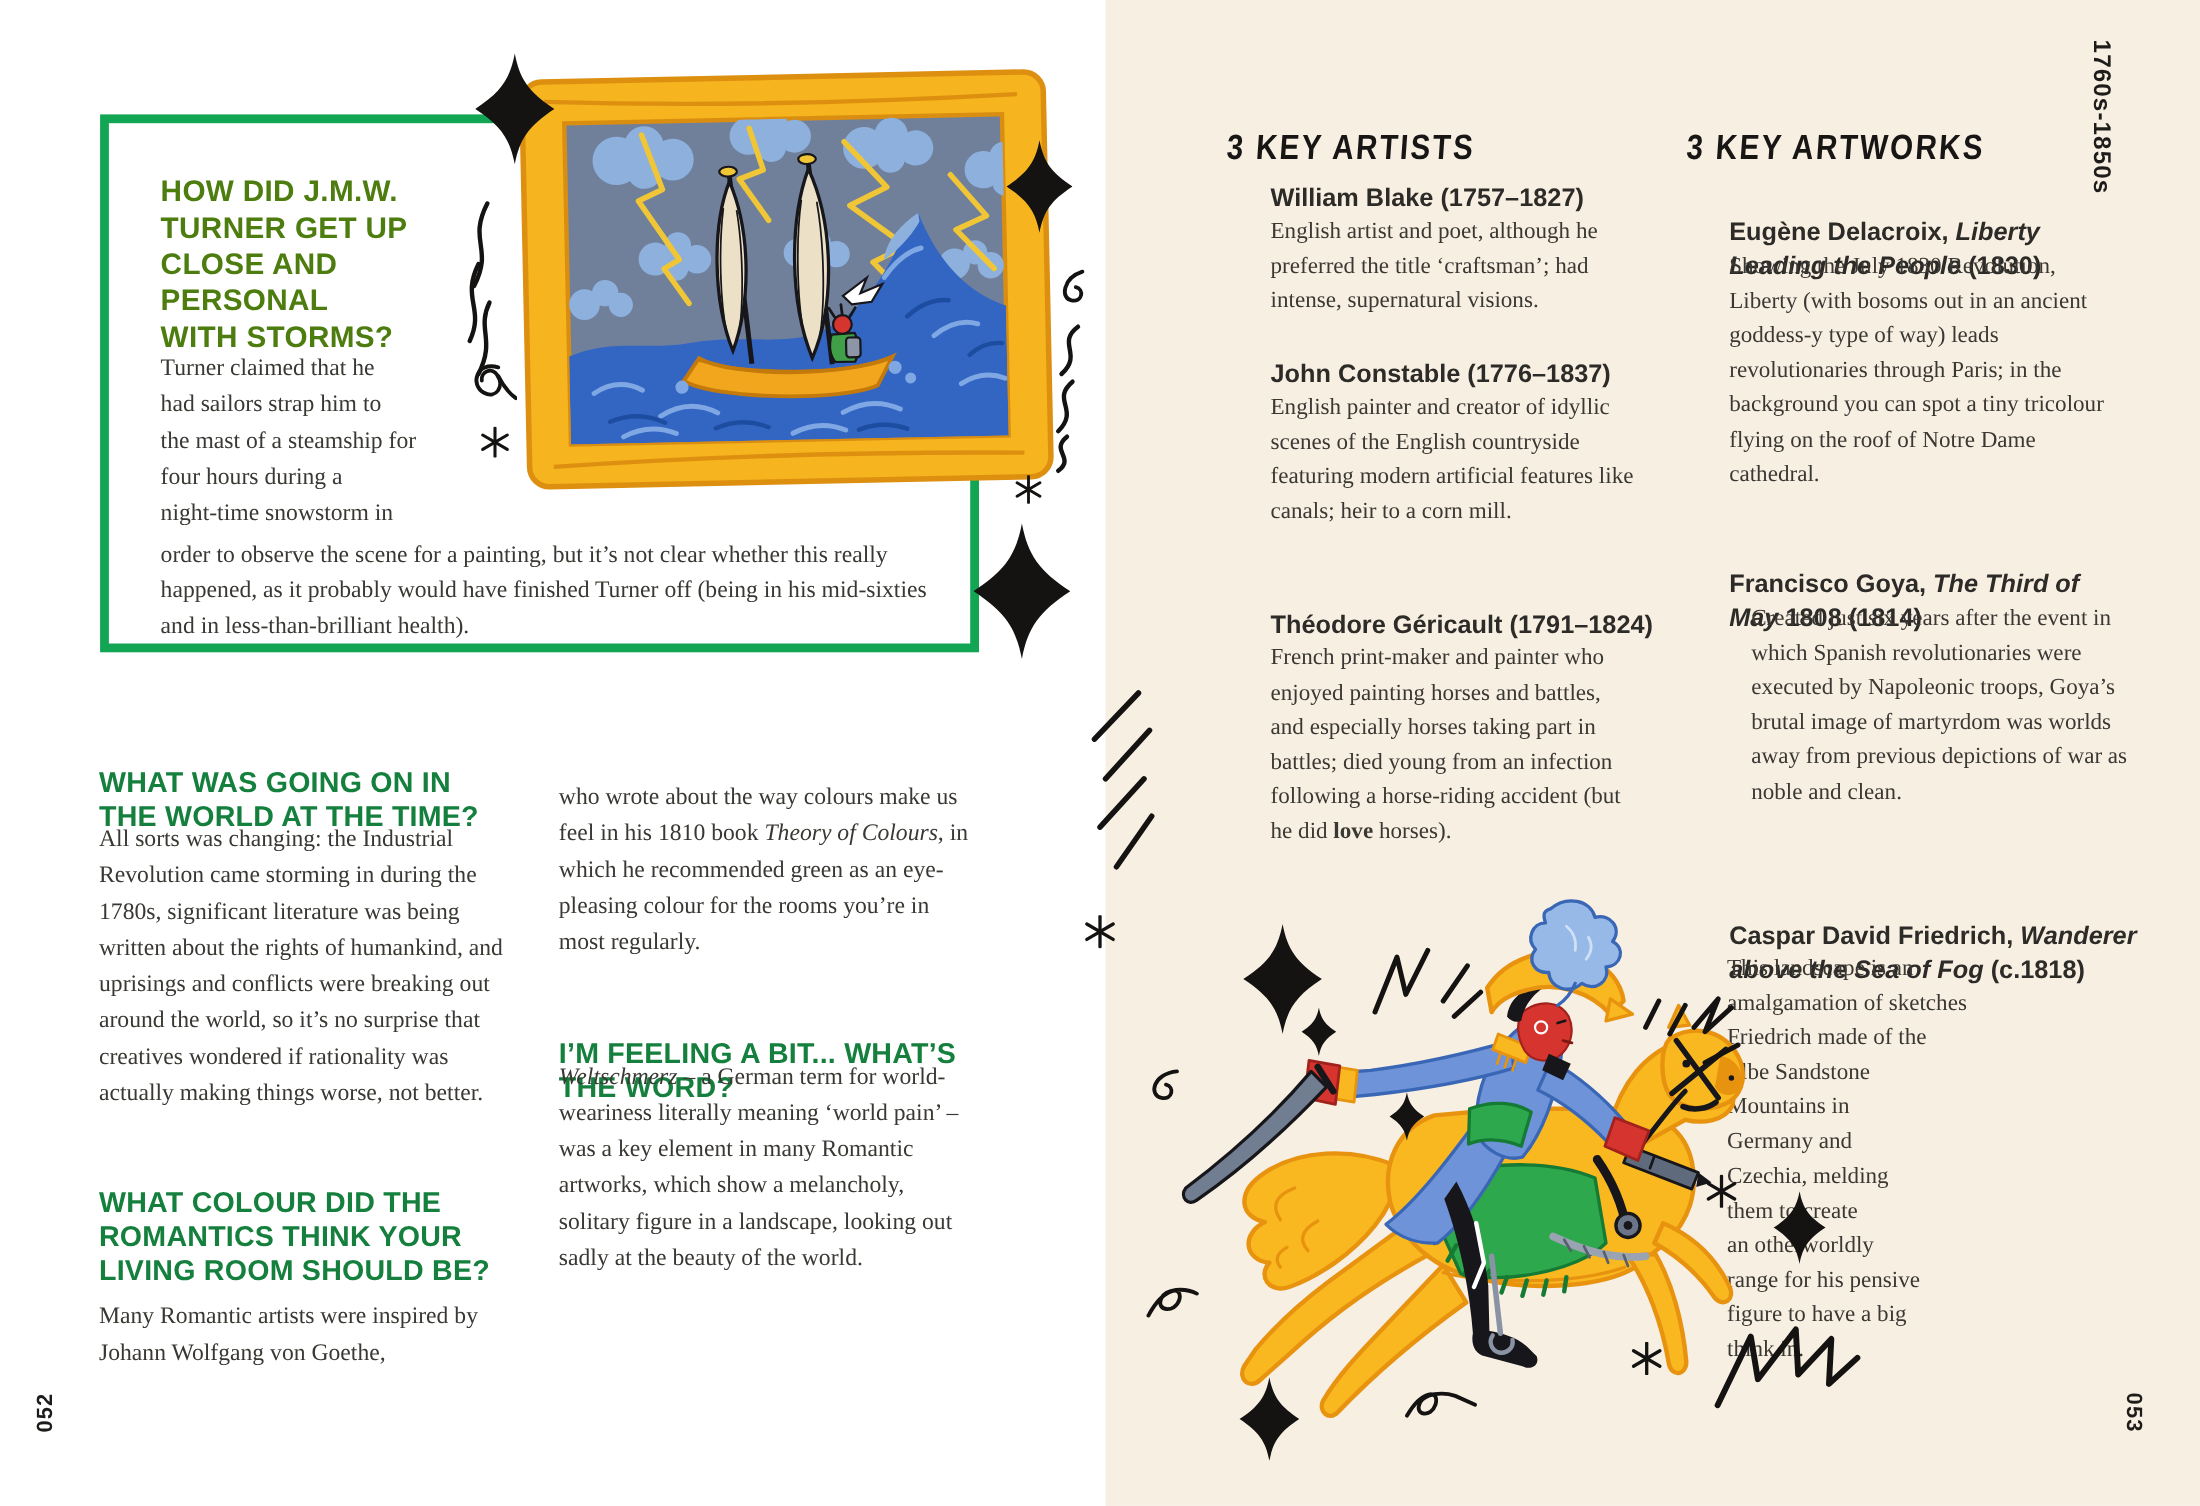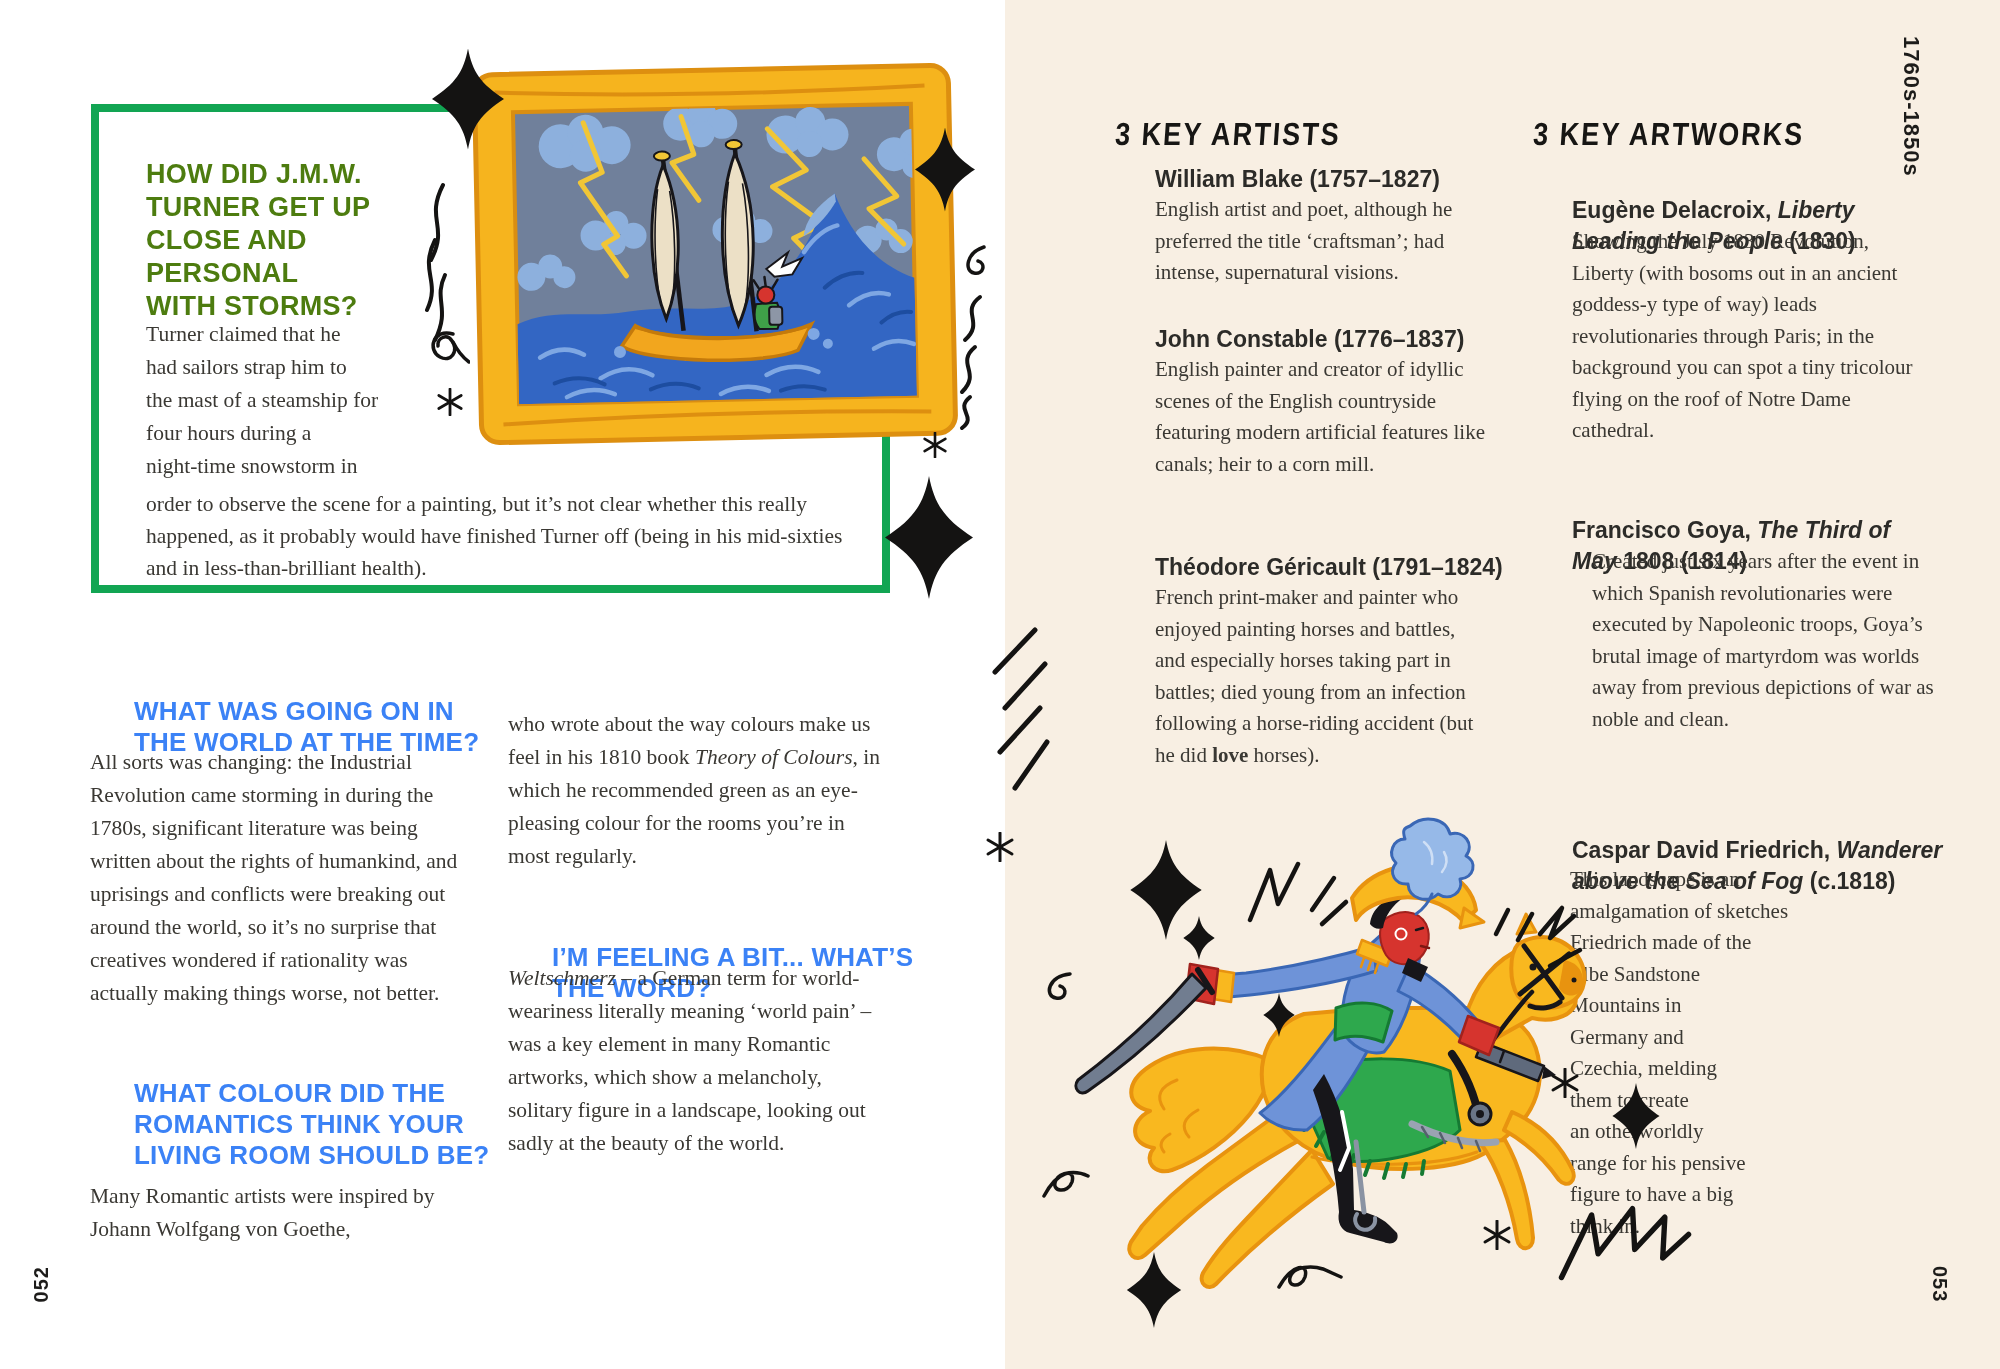--- a/index.html
+++ b/index.html
@@ -3,22 +3,22 @@
 <meta charset="utf-8">
 <style>
   html,body{margin:0;padding:0;}
   body{width:2000px;height:1369px;position:relative;background:#ffffff;overflow:hidden;
        font-family:"Liberation Sans",sans-serif;}
   .abs{position:absolute;}
   .page-right{left:1005px;top:0;width:995px;height:1369px;background:#f8efe3;}
   
   .h-big{font-weight:bold;font-size:27px;line-height:33px;color:#4d7c0f;letter-spacing:.3px;
          white-space:pre-line;}
-  .h-sec{font-weight:bold;font-size:26px;line-height:31px;color:#3b82f6;letter-spacing:.2px;
-         white-space:pre-line;margin-left:44px;}
+  .h-sec{font-weight:bold;font-size:26px;line-height:31px;color:#15803d;letter-spacing:.2px;
+         white-space:pre-line;}
   .serif{font-family:"Liberation Serif",serif;font-size:21.5px;line-height:33px;color:#3a3833;}
   .serif2{font-family:"Liberation Serif",serif;font-size:21px;line-height:31.5px;color:#3a3833;}
   .pre{white-space:pre-line;}
   .hand{font-weight:bold;font-size:27px;letter-spacing:2px;color:#171614;
         transform:skewX(-4deg) scaleY(1.18);transform-origin:left bottom;}
   .name{font-weight:bold;font-size:23px;line-height:31px;color:#2c2b28;white-space:pre-line;}
   .pagenum{font-weight:bold;font-size:20px;color:#1d1c1a;letter-spacing:1px;}
   .era{font-weight:bold;font-size:22px;color:#1d1c1a;letter-spacing:1px;writing-mode:vertical-rl;}
   
   .greenbox{left:91px;top:104px;width:799px;height:489px;border:8px solid #12a553;box-sizing:border-box;}

